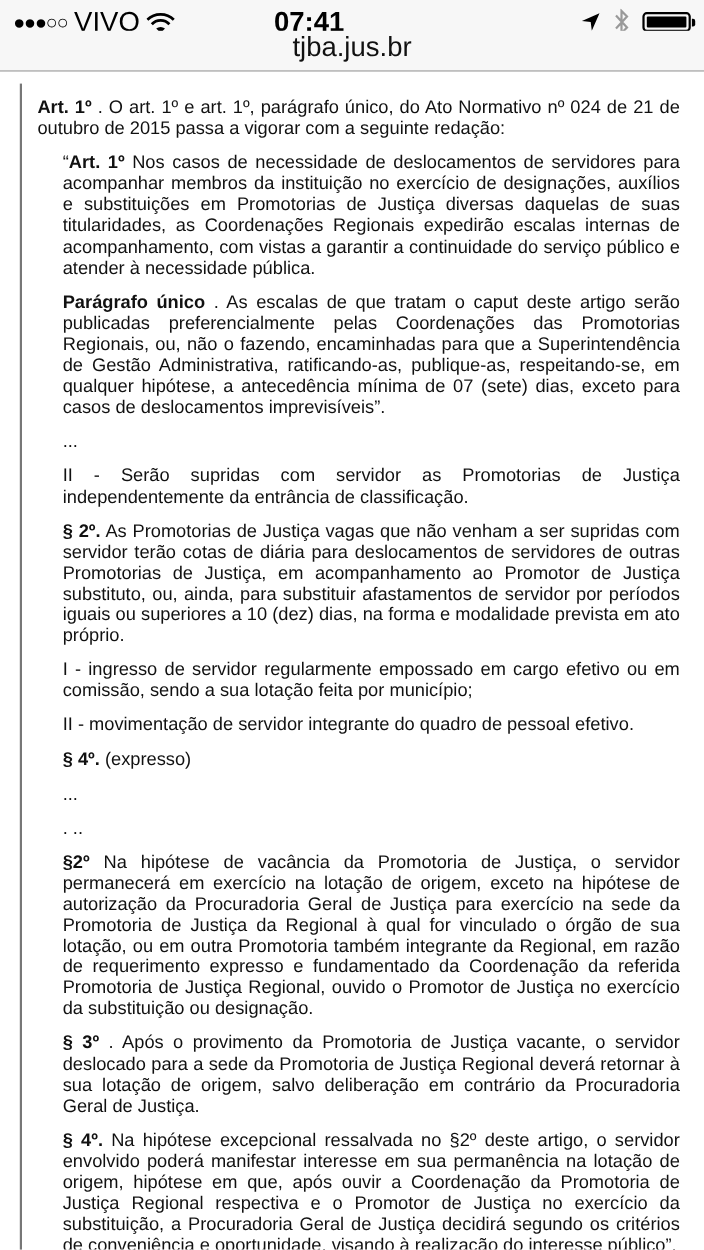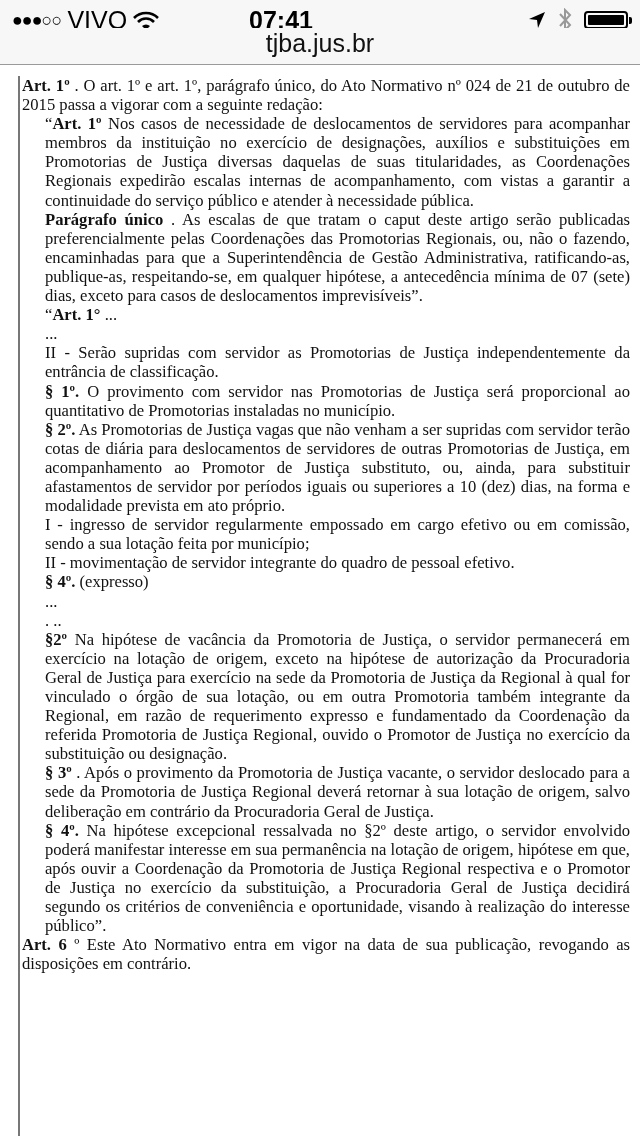--- a/index.html
+++ b/index.html
@@ -10,21 +10,21 @@
   .dots { font-size:18px; letter-spacing:-1px; }
   .sb-time { position:absolute; left:0; width:562px; text-align:center; top:6px; font-size:25px; font-weight:bold; color:#000; }
   .sb-right { position:absolute; right:12px; top:8px; display:flex; align-items:center; gap:12px; }
   .battery { width:44px; height:18px; border:2px solid #000; border-radius:4px; position:relative; padding:2px; box-sizing:border-box; }
   .battery .fill { width:100%; height:100%; background:#000; border-radius:1px; }
   .battery:after { content:""; position:absolute; right:-6px; top:4px; width:3px; height:7px; background:#000; border-radius:0 2px 2px 0; }
   .urlbar { position:absolute; left:0; top:28px; width:640px; height:36px; background:#f7f7f7; text-align:center;
             font-size:25px; line-height:30px; color:#111; border-bottom:1px solid #9a9a9a; }
   .doc { position:absolute; left:18px; top:76px; width:610px; height:1060px; border-left:2px solid #777; overflow:hidden;
          font-size:16.6px; line-height:19.1px; }
-  .doc p { margin:0; text-align:justify;font-family:Liberation Serif, serif; }
+  .doc p { margin:12px; text-align:justify; }
   .ind { padding-left:25px; padding-right:0; }
   .art { padding-left:2px; }
   b { font-weight:bold; }
 </style>
 </head>
 <body>
 
 <div class="statusbar">
   <div class="sb-left">
     <span class="dots">●●●○○</span>
@@ -50,24 +50,22 @@
 </div>
 
 <div class="urlbar">
   <span>tjba.jus.br</span>
 </div>
 
 <div class="doc">
   <p class="art"><b>Art. 1º</b><span> . O art. 1º e art. 1º, parágrafo único, do Ato Normativo nº 024 de 21 de outubro de 2015 passa a vigorar com a seguinte redação:</span></p>
   <p class="ind"><span>“</span><b>Art. 1º</b><span> Nos casos de necessidade de deslocamentos de servidores para acompanhar membros da instituição no exercício de designações, auxílios e substituições em Promotorias de Justiça diversas daquelas de suas titularidades, as Coordenações Regionais expedirão escalas internas de acompanhamento, com vistas a garantir a continuidade do serviço público e atender à necessidade pública.</span></p>
   <p class="ind"><b>Parágrafo único</b><span> . As escalas de que tratam o caput deste artigo serão publicadas preferencialmente pelas Coordenações das Promotorias Regionais, ou, não o fazendo, encaminhadas para que a Superintendência de Gestão Administrativa, ratificando-as, publique-as, respeitando-se, em qualquer hipótese, a antecedência mínima de 07 (sete) dias, exceto para casos de deslocamentos imprevisíveis”.</span></p>
-  <p class="ind"><span>“</span><b>Art. 1°</b><span> ...</span></p>
   <p class="ind">...</p>
   <p class="ind">II - Serão supridas com servidor as Promotorias de Justiça independentemente da entrância de classificação.</p>
-  <p class="ind"><b>§ 1º.</b><span>  O provimento com servidor nas Promotorias de Justiça será proporcional ao quantitativo de Promotorias instaladas no município.</span></p>
   <p class="ind"><b>§ 2º.</b><span> As Promotorias de Justiça vagas que não venham a ser supridas com servidor terão cotas de diária para deslocamentos de servidores de outras Promotorias de Justiça, em acompanhamento ao Promotor de Justiça substituto, ou, ainda, para substituir afastamentos de servidor por períodos iguais ou superiores a 10 (dez) dias, na forma e modalidade prevista em ato próprio.</span></p>
   <p class="ind">I - ingresso de servidor regularmente empossado em cargo efetivo ou em comissão, sendo a sua lotação feita por município;</p>
   <p class="ind">II - movimentação de servidor integrante do quadro de pessoal efetivo.</p>
   <p class="ind"><b>§ 4º.</b><span>   (expresso)</span></p>
   <p class="ind">...</p>
   <p class="ind">. ..</p>
   <p class="ind"><b>§2º</b><span>  Na hipótese de vacância da Promotoria de Justiça, o servidor permanecerá em exercício na lotação de origem, exceto na hipótese de autorização da Procuradoria Geral de Justiça para exercício na sede da Promotoria de Justiça da Regional à qual for vinculado o órgão de sua lotação, ou em outra Promotoria também integrante da Regional, em razão de requerimento expresso e fundamentado da Coordenação da referida Promotoria de Justiça Regional, ouvido o Promotor de Justiça no exercício da substituição ou designação.</span></p>
   <p class="ind"><b>§ 3º</b><span> . Após o provimento da Promotoria de Justiça vacante, o servidor deslocado para a sede da Promotoria de Justiça Regional deverá retornar à sua lotação de origem, salvo deliberação em contrário da Procuradoria Geral de Justiça.</span></p>
   <p class="ind"><b>§ 4º.</b><span>  Na hipótese excepcional ressalvada no §2º deste artigo, o servidor envolvido poderá manifestar interesse em sua permanência na lotação de origem, hipótese em que, após ouvir a Coordenação da Promotoria de Justiça Regional respectiva e o Promotor de Justiça no exercício da substituição, a Procuradoria Geral de Justiça decidirá segundo os critérios de conveniência e oportunidade, visando à realização do interesse público”.</span></p>
   <p class="art"><b>Art. 6</b><span>  º Este Ato Normativo entra em vigor na data de sua publicação, revogando as disposições em contrário.</span></p>

